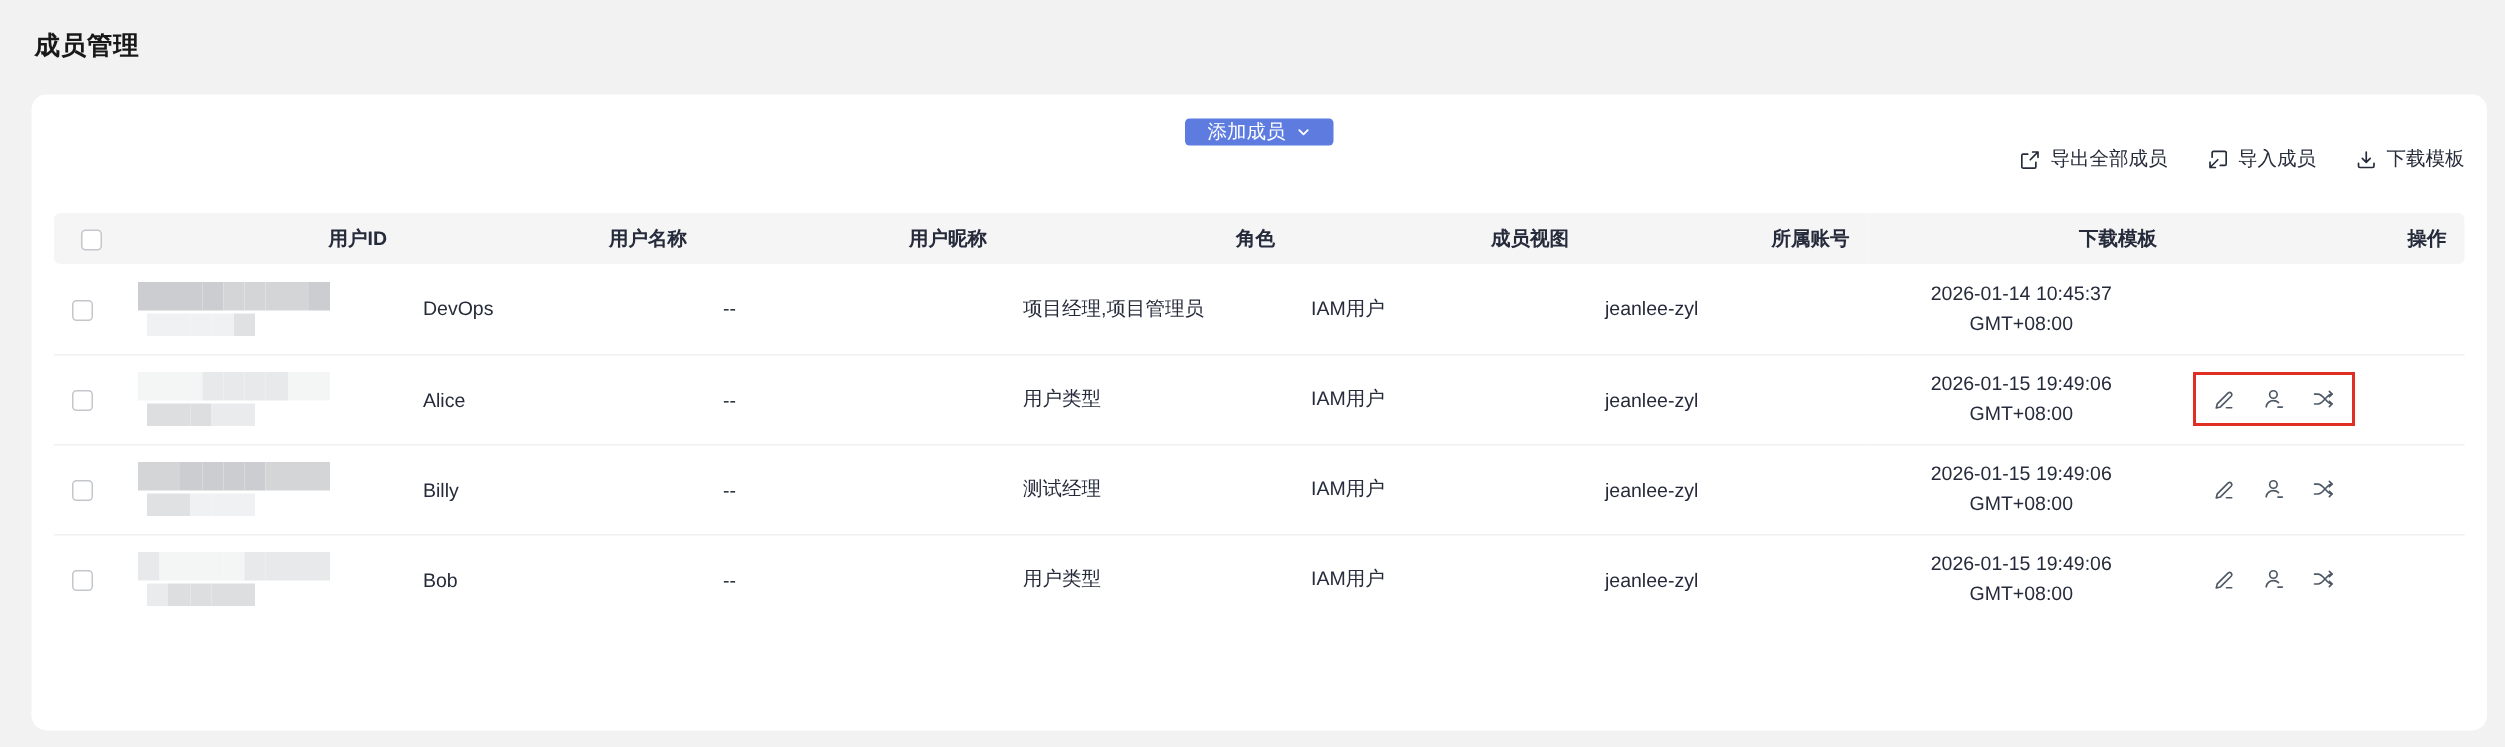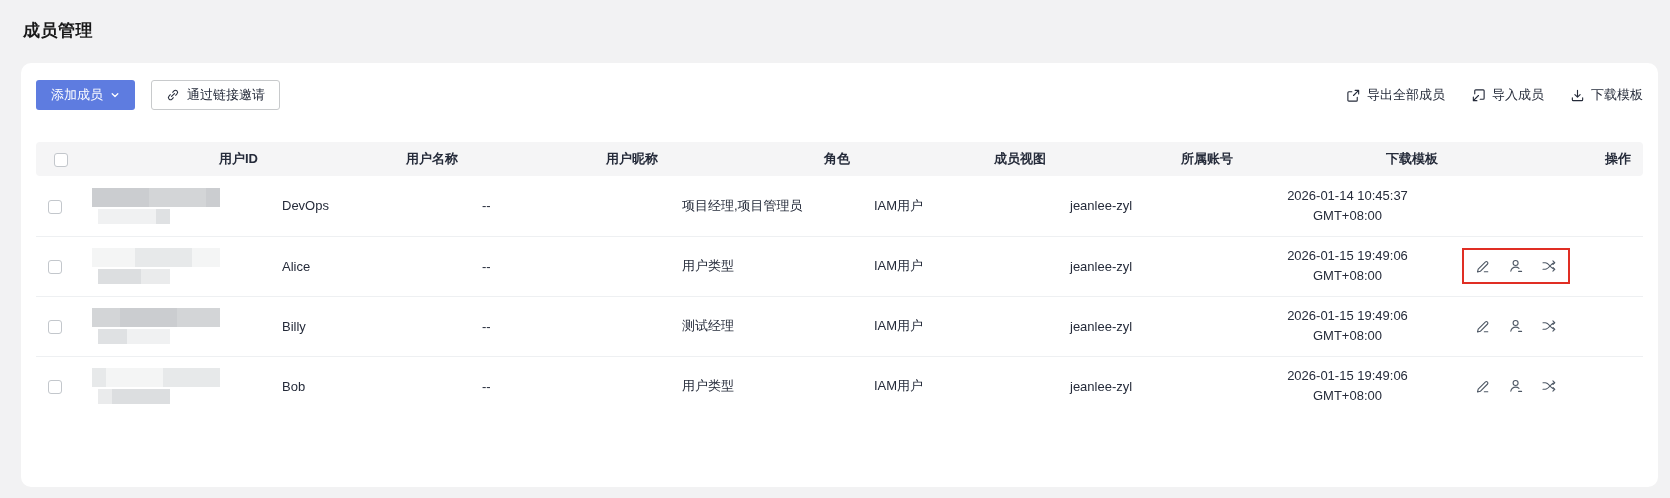--- a/index.html
+++ b/index.html
@@ -24,21 +24,21 @@
   .tab.active { font-weight: 700; }
   .tab.active::after {
     content:""; position:absolute; left:0; right:0; bottom:-10px; height:2px; background:#252b3a;
   }
   .tabs-annotation {
     display:inline-flex; gap:30px; align-items:center;
     border:2px solid #e02e24; padding:7px 13px; margin:0 -4px;
   }
   .tab .count { margin-left: 7px; }
   
-  .toolbar { display:flex; align-items:center; margin-top:16px; height:32px; }
+  .toolbar { display:flex; align-items:center; margin-top:16px; height:32px;flex-direction:column; }
   .btn-primary {
     display:inline-flex; align-items:center; gap:7px; justify-content:center;
     background:#5e7ce0; color:#fff; border:none; border-radius:3px;
     height:30px; padding:0 15px; font-size:13px; cursor:pointer;
     font-family:inherit;
   }
   .btn-plain {
     display:inline-flex; align-items:center; gap:7px; justify-content:center;
     background:#fff; color:#252b3a; border:1px solid #c8cacc; border-radius:3px;
     height:30px; padding:0 14px; font-size:13px; cursor:pointer; margin-left:16px;
@@ -100,30 +100,20 @@
   <div class="toolbar">
     <button class="btn-primary">
       <span>添加成员</span>
       <span>
         <svg width="10" height="10" viewBox="0 0 16 16" fill="none" stroke="#fff" stroke-width="2" stroke-linecap="round" stroke-linejoin="round">
             <path d="M3.5 6l4.5 4.5L12.5 6"></path>
           </svg>
       </span>
     </button>
 
-    <button class="btn-plain">
-      <span>
-        <svg width="14" height="14" viewBox="0 0 16 16" fill="none" stroke="#252b3a" stroke-width="1.2" stroke-linecap="round">
-            <path d="M6.3 9.7l3.4-3.4"></path>
-            <path d="M7.6 4.9l1.5-1.5a2.4 2.4 0 013.4 3.4l-1.5 1.5"></path>
-            <path d="M8.4 11.1l-1.5 1.5a2.4 2.4 0 01-3.4-3.4L5 7.7"></path>
-          </svg>
-      </span>
-      <span>通过链接邀请</span>
-    </button>
 
 
     <div class="toolbar-right">
       <button class="link-btn">
         <span>
           <svg width="15" height="15" viewBox="0 0 16 16" fill="none" stroke="#252b3a" stroke-width="1.2" stroke-linecap="round" stroke-linejoin="round">
               <path d="M13.5 2.5h-3.8M13.5 2.5v3.8M13.5 2.5L8 8"></path>
               <path d="M12 9.8V13a1 1 0 01-1 1H3a1 1 0 01-1-1V5a1 1 0 011-1h3.2"></path>
             </svg>
         </span>

